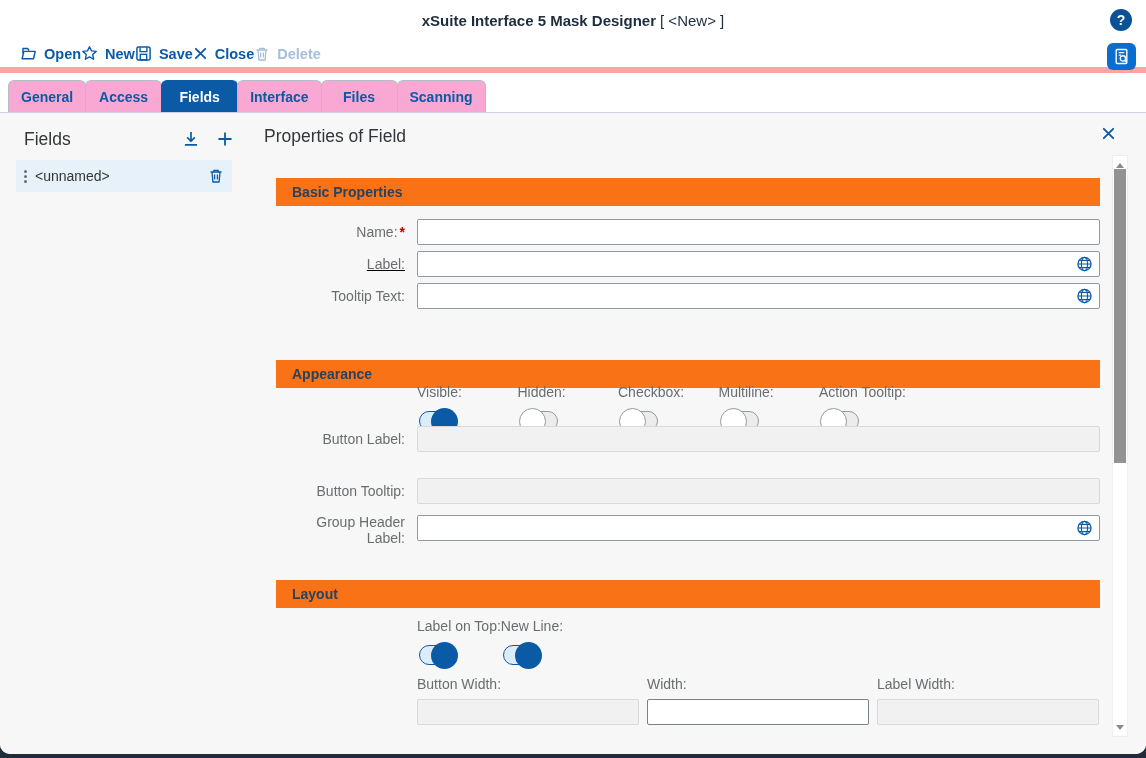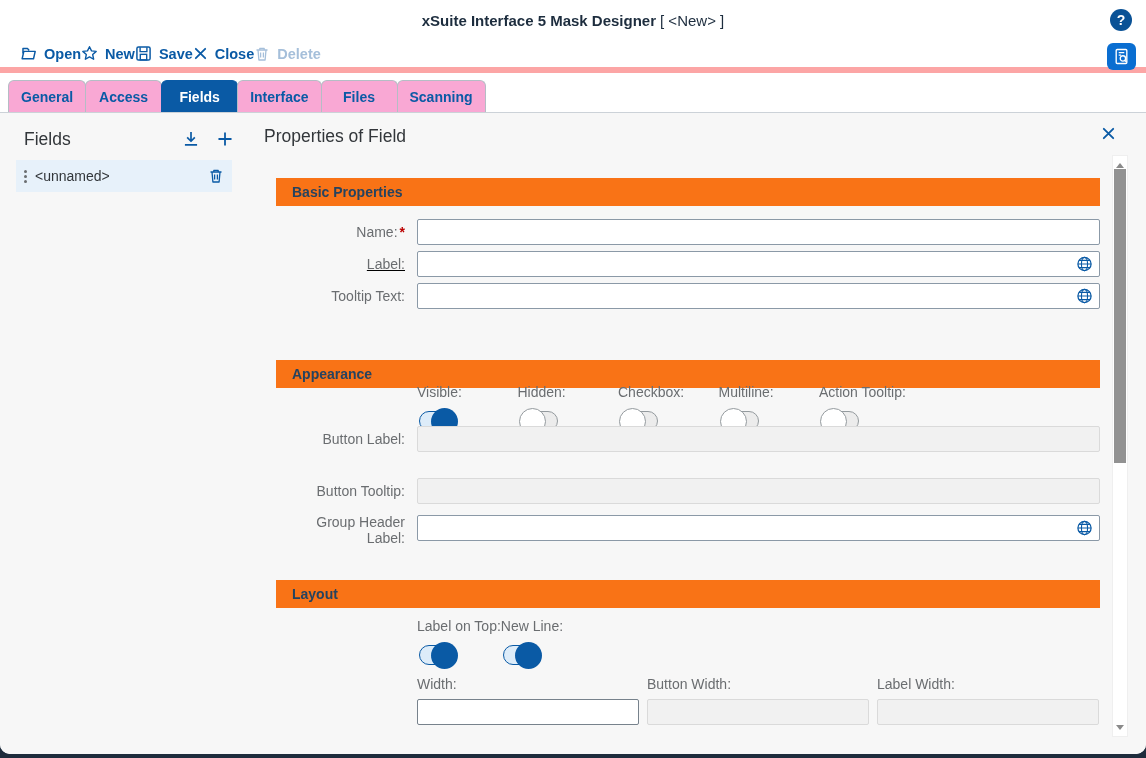--- a/index.html
+++ b/index.html
@@ -392,26 +392,26 @@
         <div class="toggle-col">
           <span class="toggle-label">New Line:</span>
           <div class="toggle on">
               <div class="knob"></div>
             </div>
         </div>
       </div>
 
       <div class="triple-row" style="top:563px;">
         <div class="triple-col">
+          <span class="toggle-label">Button Width:</span>
+          <input class="txt-input" type="text" disabled="" value="" style="">
+        </div>
+        <div class="triple-col">
           <span class="toggle-label">Width:</span>
           <input class="txt-input strong" type="text" value="" style="">
-        </div>
-        <div class="triple-col">
-          <span class="toggle-label">Button Width:</span>
-          <input class="txt-input" type="text" disabled="" value="" style="">
         </div>
         <div class="triple-col">
           <span class="toggle-label">Label Width:</span>
           <input class="txt-input" type="text" disabled="" value="" style="">
         </div>
       </div>
 
     </div>
 
     <div class="scrollbar">

